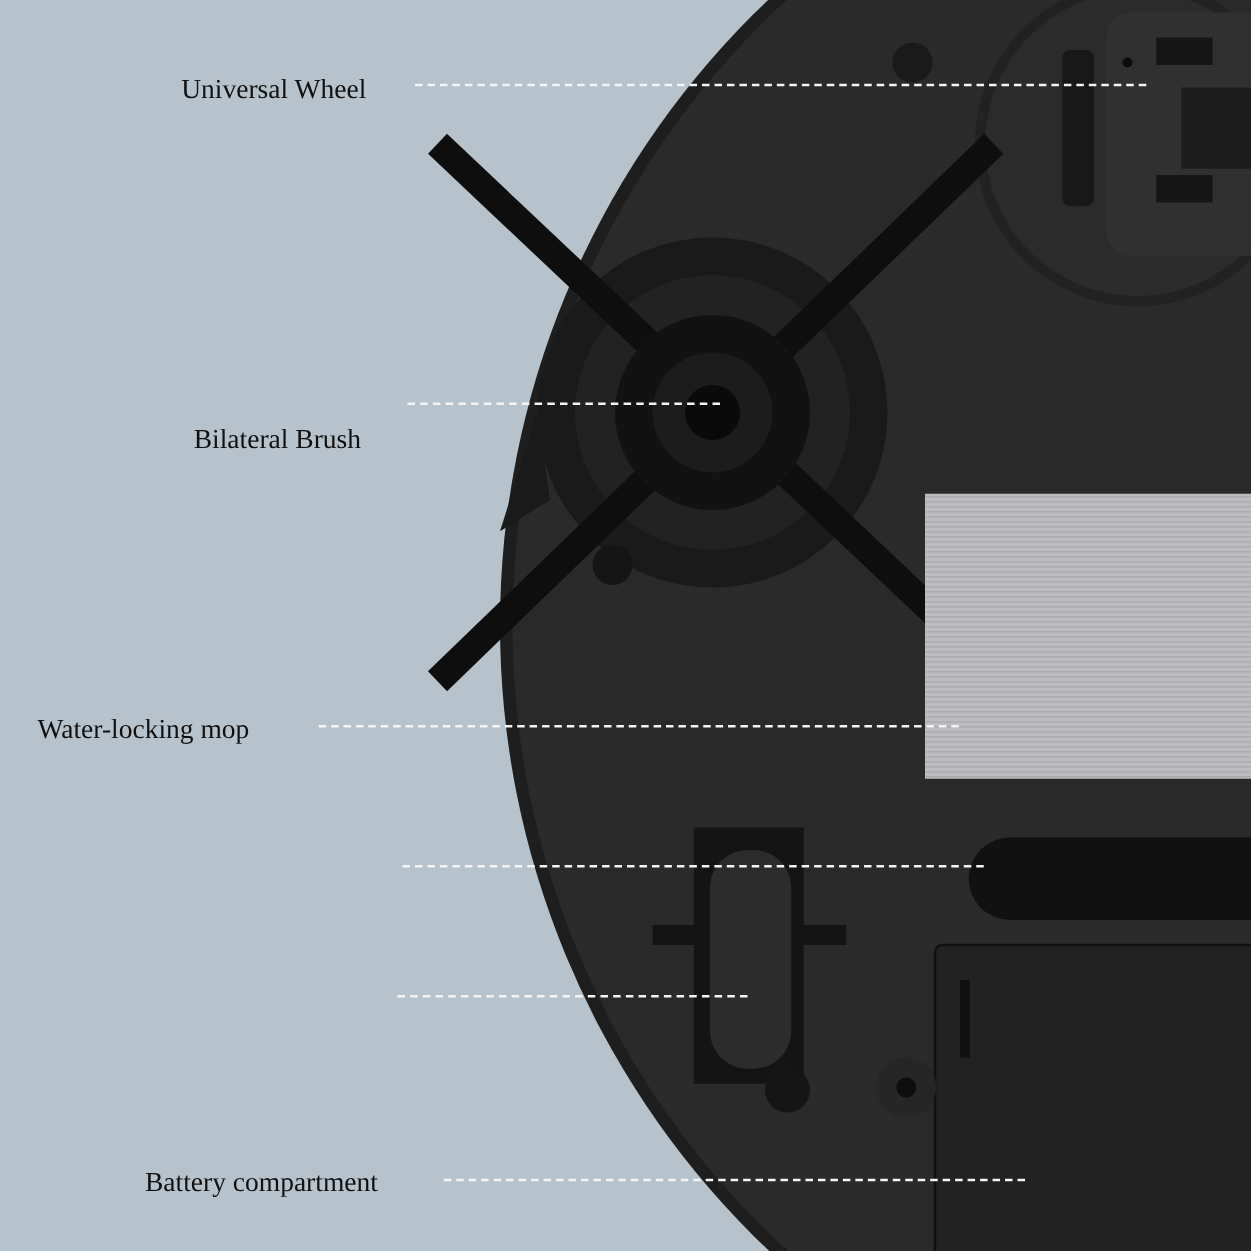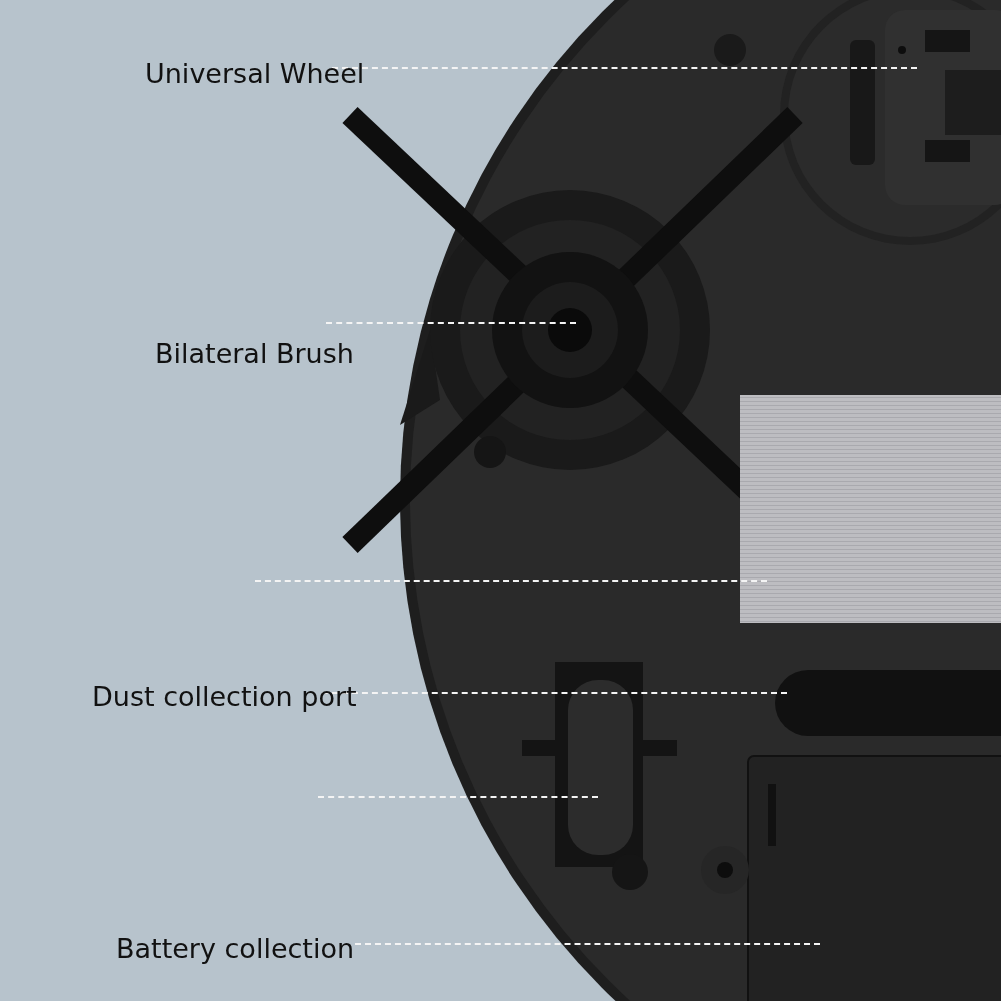--- a/index.html
+++ b/index.html
@@ -1,18 +1,18 @@
 <!DOCTYPE html>
 <html><head>
 <meta charset="utf-8">
 <style>
   html, body { margin:0; padding:0; }
   body { width:1001px; height:1001px; overflow:hidden; background:#b7c3cc; position:relative; font-family:"DejaVu Sans", sans-serif; }
   #stage { position:absolute; left:0; top:0; width:1001px; height:1001px; }
-  .label { position:absolute; font-size:27px; color:#111; white-space:nowrap; line-height:1; }
+  .label { position:absolute; font-size:22px; color:#111; white-space:nowrap; line-height:1;font-family:Liberation Serif, serif; }
   .leader { position:absolute; height:0; border-top:2px dashed #f4f4f4; }
   svg { position:absolute; left:0; top:0; }
 </style>
 </head>
 <body>
 
 <div id="stage">
   <svg width="1001" height="1001" viewBox="0 0 1001 1001">
     <defs>
       <pattern id="mopTex" width="6" height="4" patternUnits="userSpaceOnUse">
@@ -72,15 +72,15 @@
 
   <div class="leader" style="left:332px; top:67px; width:585px;"></div>
   <div class="leader" style="left:326px; top:322px; width:250px;"></div>
   <div class="leader" style="left:255px; top:580px; width:512px;"></div>
   <div class="leader" style="left:322px; top:692px; width:465px;"></div>
   <div class="leader" style="left:318px; top:796px; width:280px;"></div>
   <div class="leader" style="left:355px; top:943px; width:465px;"></div>
 
   <div class="label" style="left:145px; top:60px;">Universal Wheel</div>
   <div class="label" style="left:155px; top:312px;margin-top:28px;">Bilateral Brush</div>
-  <div class="label" style="left:92px; top:683px;">Dust collection port</div>
-  <div class="label" style="left:116px; top:935px;">Battery collection</div>
+  <div class="label" style="left:30px; top:572px;">Water-locking mop</div>
+  <div class="label" style="left:116px; top:935px;">Battery compartment</div>
 </div>
 
 </body></html>

